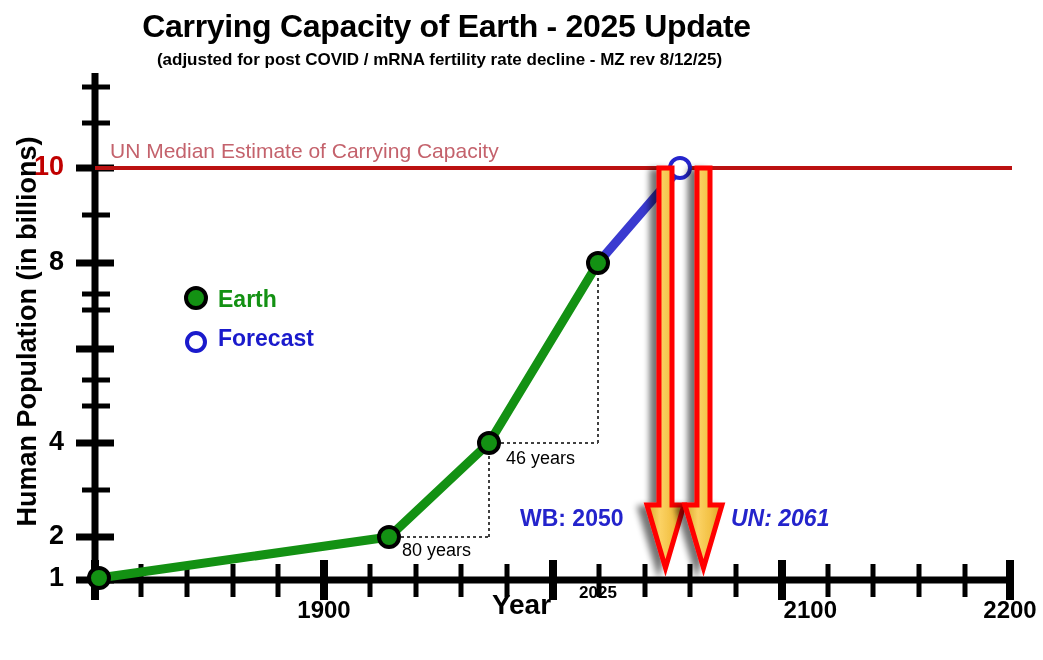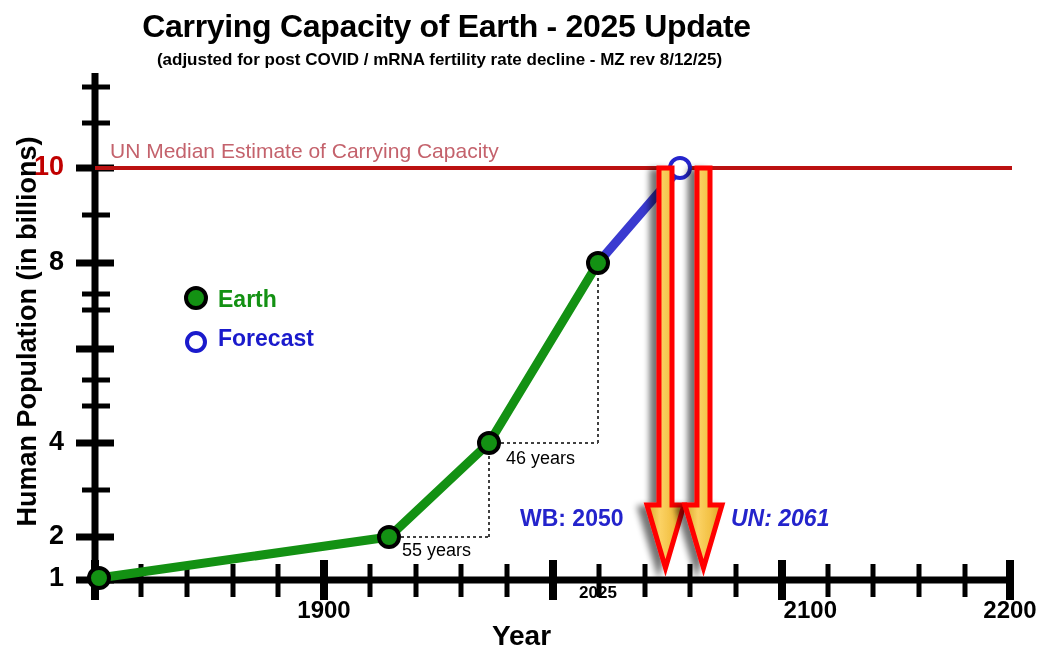--- a/index.html
+++ b/index.html
@@ -43,21 +43,21 @@
     left: -233px; top: 316px;
     width: 520px;
     text-align: center;
     font-size: 27px;
     font-weight: bold;
     color: #000000;
     transform: rotate(-90deg);
     white-space: nowrap;
   }
   #x-axis-title {
-    left: 0; top: 620px; width: 1043px;
+    left: 0; top: 589px; width: 1043px;
     text-align: center;
     font-size: 28px;
     font-weight: bold;
     color: #000000;
   }
 
   
   .ytick-label {
     font-size: 27px;
     font-weight: bold;
@@ -234,19 +234,19 @@
   <div class="abs xtick-label" style="left:269px; top:596px;">1900</div>
   <div class="abs xtick-label small" style="left:563px; top:583px;">2025</div>
   <div class="abs xtick-label" style="left:727px; top:596px;text-align:right;">2100</div>
   <div class="abs xtick-label" style="left:955px; top:596px;">2200</div>
 
   <div class="abs" id="un-line-label" style="left:110px; top:139px;">UN Median Estimate of Carrying Capacity</div>
 
   <div class="abs legend-text" id="legend-actual-label" style="left:218px; top:286px;">Earth</div>
   <div class="abs legend-text" id="legend-forecast-label" style="left:218px; top:325px;text-align:center;">Forecast</div>
 
-  <div class="abs doubling-label" style="left:402px; top:540px;">55 years</div>
+  <div class="abs doubling-label" style="left:402px; top:540px;">80 years</div>
   <div class="abs doubling-label" style="left:506px; top:448px;">46 years</div>
 
   <div class="abs arrow-label" style="left:520px; top:505px;">WB: 2050</div>
   <div class="abs arrow-label" style="left:731px; top:505px;font-style:italic;">UN: 2061</div>
 
 </div>
 
 </body></html>

